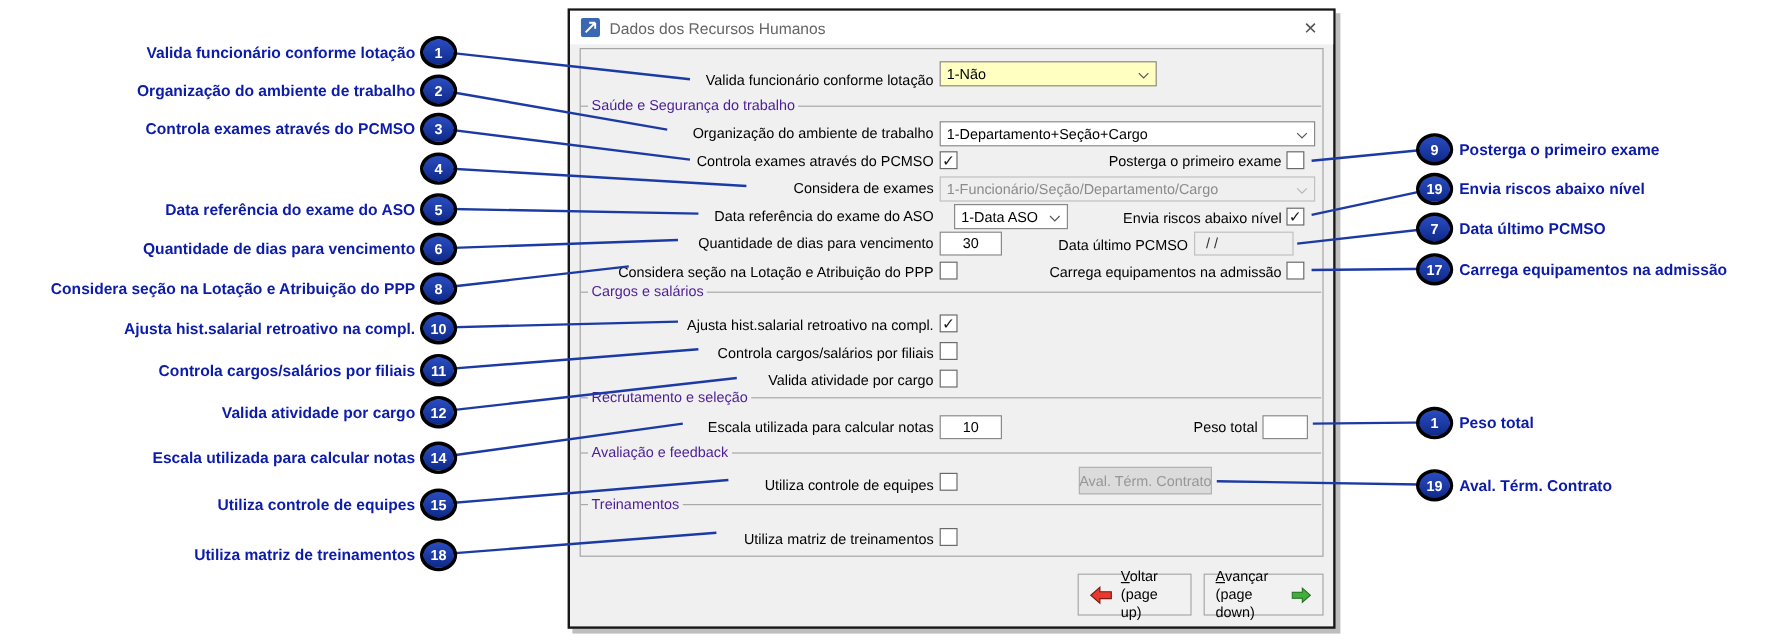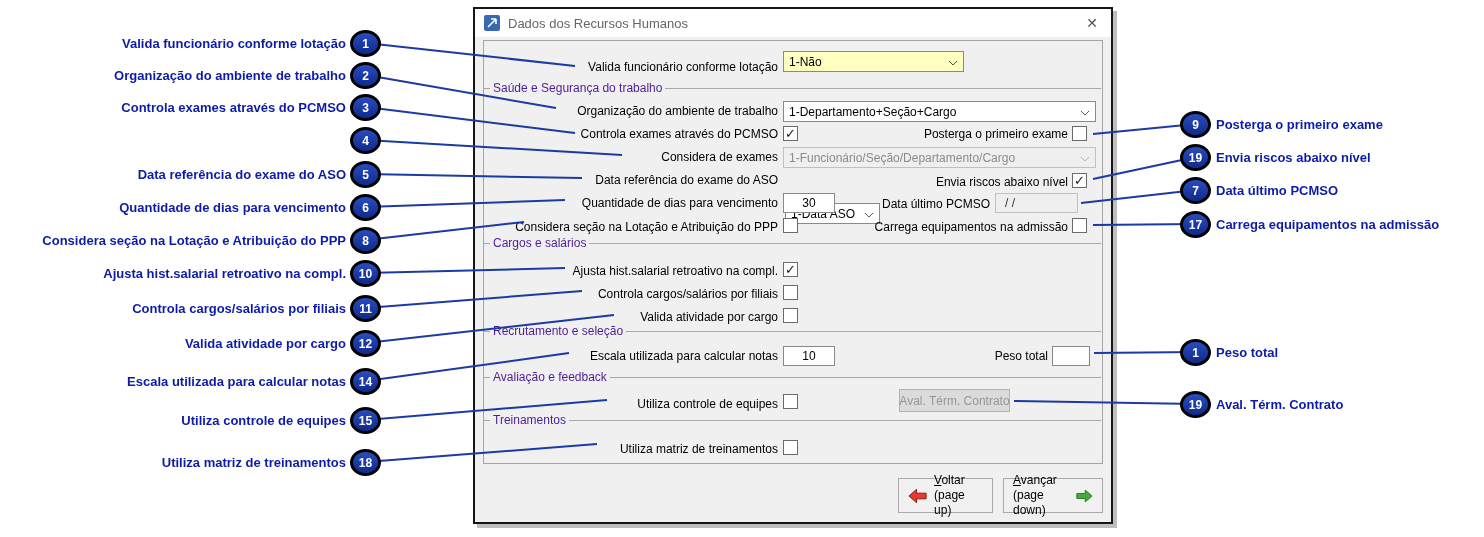--- a/index.html
+++ b/index.html
@@ -213,21 +213,21 @@
 
     <div class="flabel" style="top:141px;">Considera de exames</div>
     <div class="combo disabled" style="left:308px; top:138px; width:313px;">
       <span>1-Funcionário/Seção/Departamento/Cargo</span>
       <svg class="chev" width="10" height="6">
           <path d="M1 1 L5 5 L9 1" stroke="#b5b5b5" fill="none"></path>
         </svg>
     </div>
 
     <div class="flabel" style="top:164px;">Data referência do exame do ASO</div>
-    <div class="combo" style="left:310px; top:161px; width:95px;margin-top:33px;">
+    <div class="combo" style="left:320px; top:161px; width:95px;">
       <span>1-Data ASO</span>
       <svg class="chev" width="10" height="6">
           <path d="M1 1 L5 5 L9 1" stroke="#555" fill="none"></path>
         </svg>
     </div>
     <div class="rlabel" style="left:353px; top:166px; width:240px;">Envia riscos abaixo nível</div>
     <div class="cb" style="left:597px; top:164px;">
         <span>✓</span>
       </div>
 

